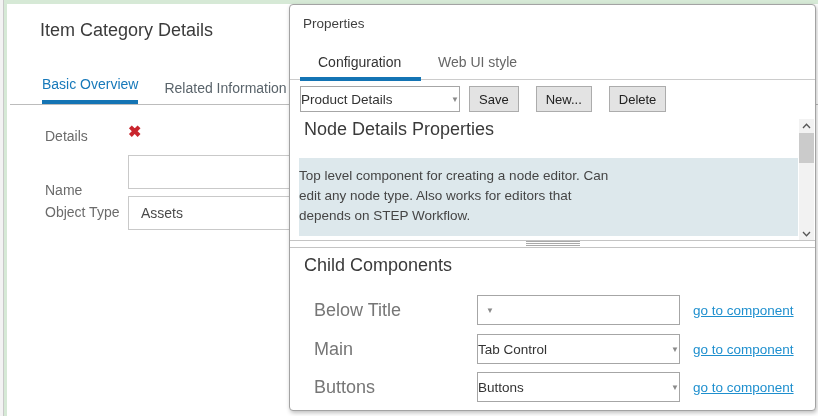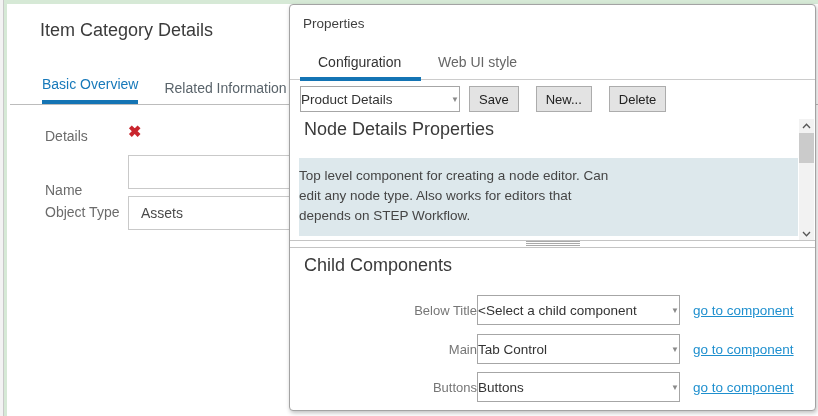--- a/index.html
+++ b/index.html
@@ -99,21 +99,21 @@
     position:absolute; left:236px; top:0; width:54px; height:6px;
     background:repeating-linear-gradient(to bottom, #a9a9a9 0 1px, #ffffff 1px 2px);
   }
 
   
   .child-heading { position:absolute; left:14px; top:250px; }
   .cc-row { position:absolute; left:24px; right:10px; height:30px; display:flex; align-items:center; }
   .cc-row-1 { top:290px; }
   .cc-row-2 { top:329px; }
   .cc-row-3 { top:367px; }
-  .cc-label { flex:0 0 163px; font-size:13px; color:#767676;text-align:right; }
+  .cc-label { flex:0 0 163px; font-size:18px; color:#767676; }
   .dd-child { width:203px; height:30px; }
   .cc-link {
     margin-left:13px; font-size:13.5px; color:#1e8fce;
     text-decoration:underline; cursor:pointer; white-space:nowrap;
   }
 </style>
 </head>
 <body>
 
 <div class="edge-gray"></div>
@@ -181,21 +181,20 @@
 
   <div class="splitter">
     <div class="splitter-handle"></div>
   </div>
 
   <div class="section-heading child-heading">Child Components</div>
 
   <div class="cc-row cc-row-1">
     <div class="cc-label">Below Title</div>
     <div class="dropdown dd-child">
-      <span>&lt;Select a child component</span>
       <span class="dd-arrow">▼</span>
     </div>
     <a class="cc-link">go to component</a>
   </div>
 
   <div class="cc-row cc-row-2">
     <div class="cc-label">Main</div>
     <div class="dropdown dd-child">
       <span>Tab Control</span>
       <span class="dd-arrow">▼</span>

